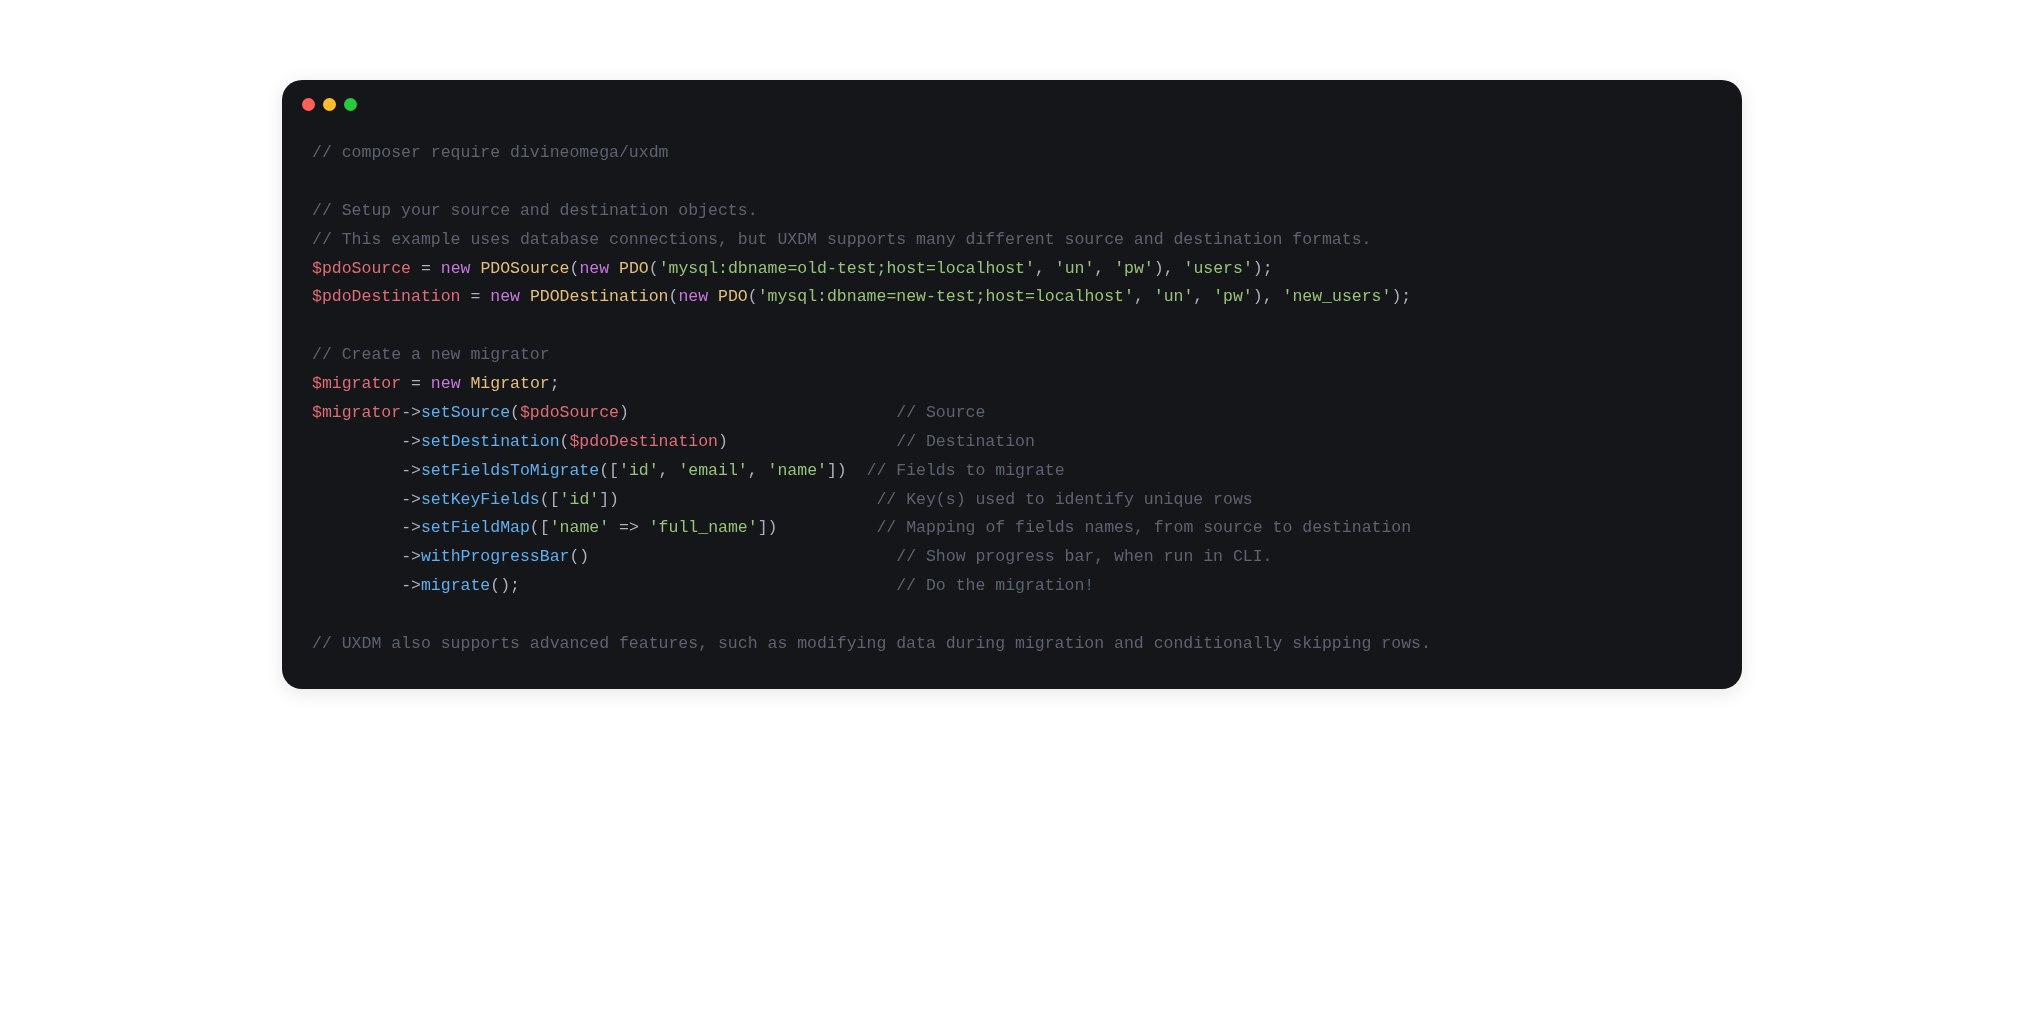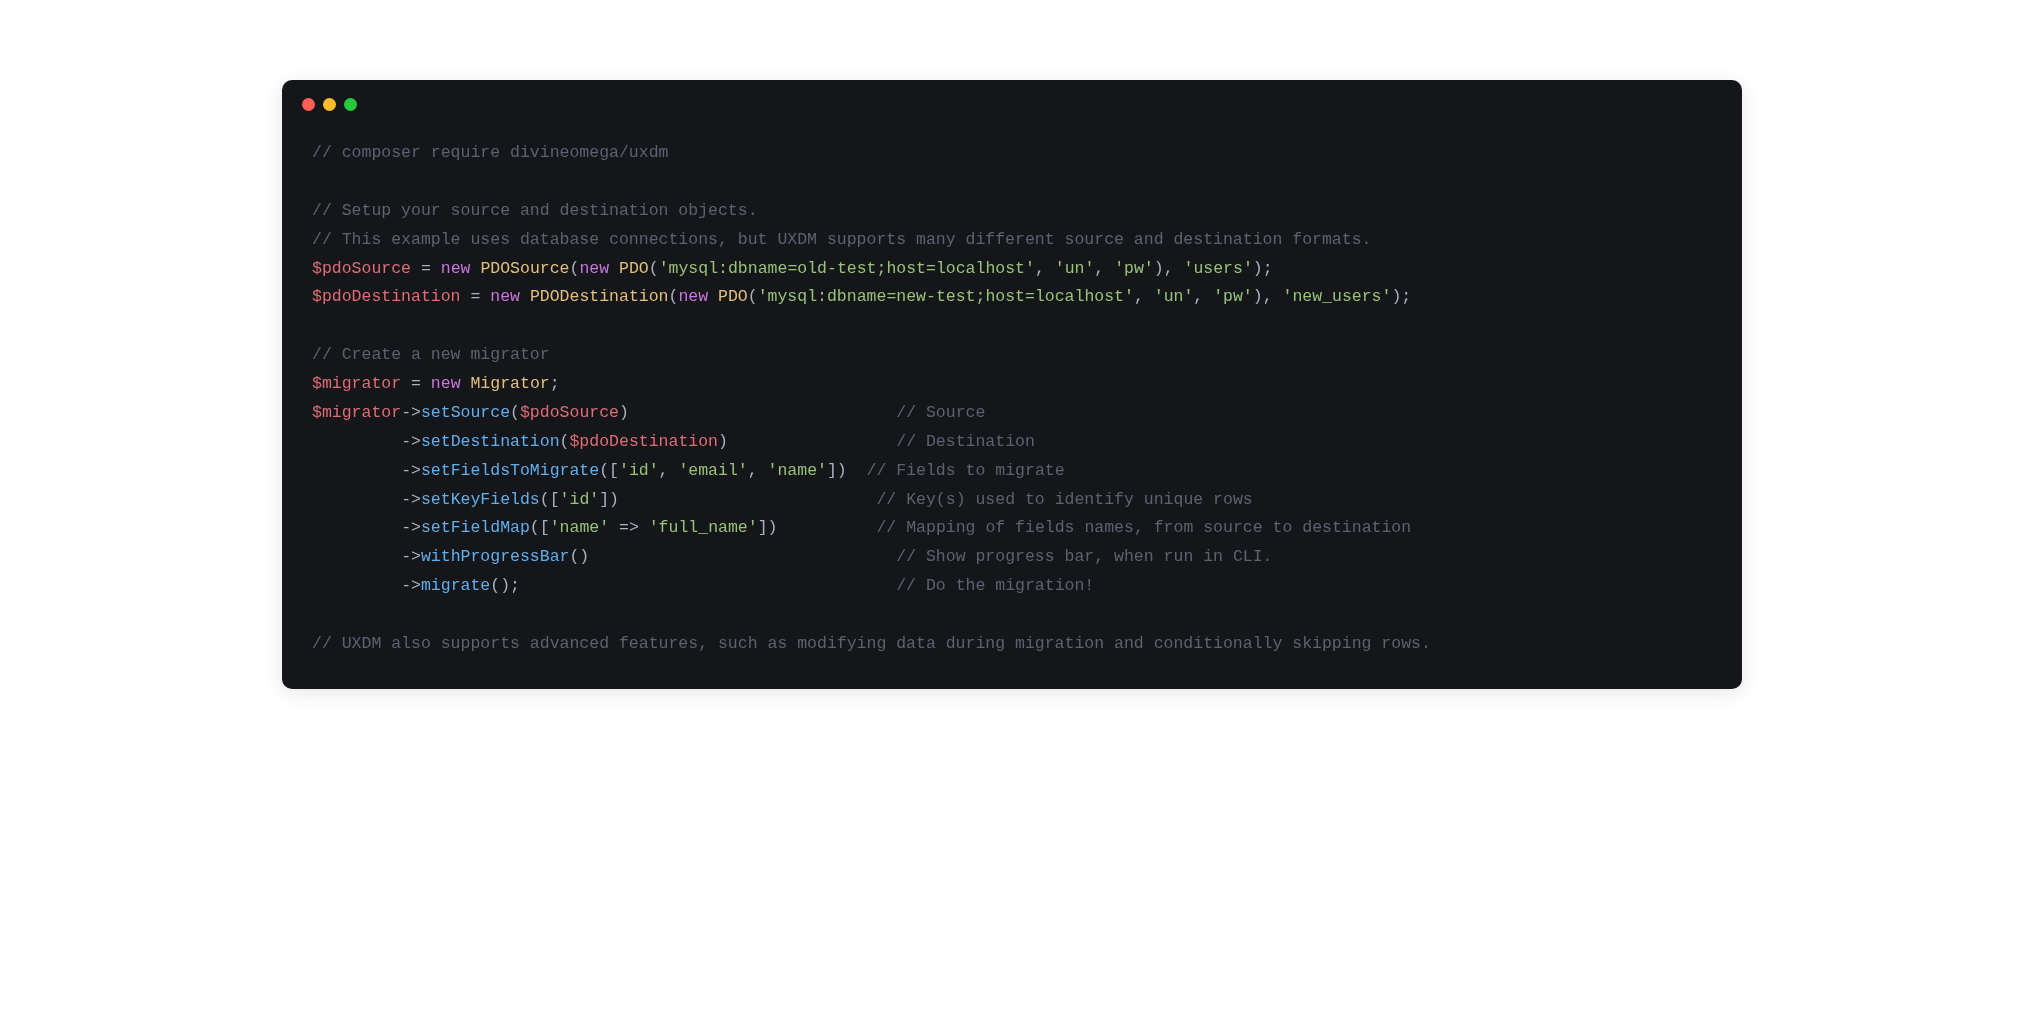--- a/index.html
+++ b/index.html
@@ -12,21 +12,21 @@
       background: #ffffff;
       padding: 80px 60px;
       font-family: 'SF Mono', 'Monaco', 'Menlo', 'Consolas', 'Courier New', monospace;
       display: flex;
       justify-content: center;
       align-items: flex-start;
     }
     
     .code-window {
       background: #151619;
-      border-radius: 10px;
+      border-radius: 20px;
       width: 100%;
       max-width: 1460px;
       overflow: hidden;
       box-shadow: 0 4px 20px rgba(0,0,0,0.1);
     }
     
     .window-controls {
       display: flex;
       gap: 8px;
       padding: 18px 20px 8px 20px;

